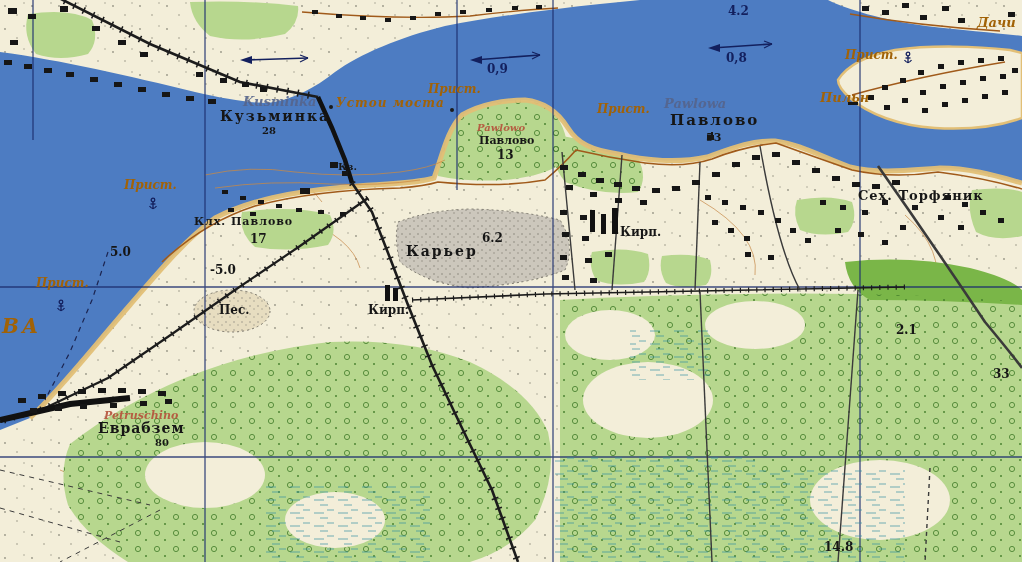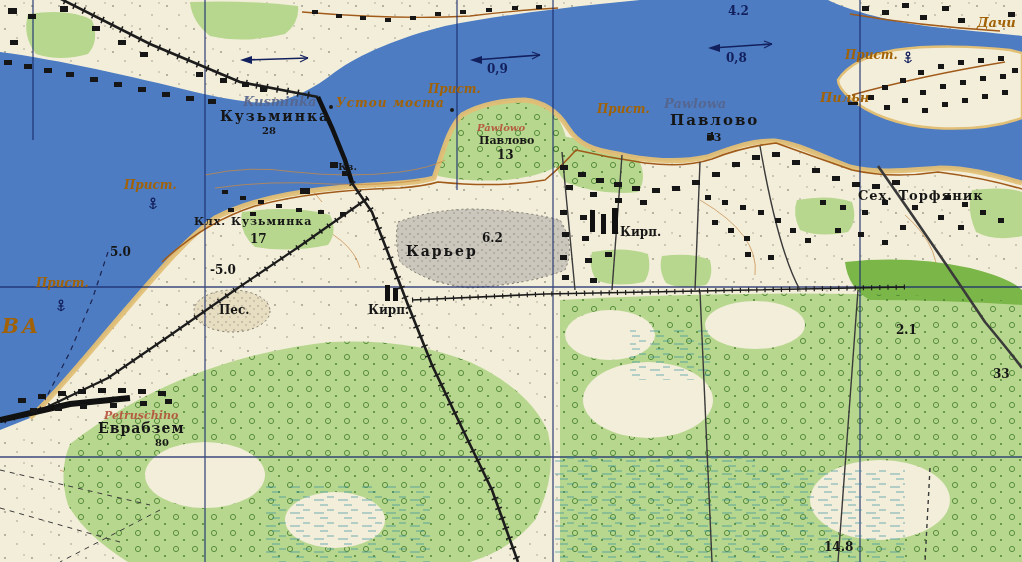--- a/index.html
+++ b/index.html
@@ -416,21 +416,21 @@
       </svg></div>
 
 <div class="m-label red s10" style="left:477px;top:123px">Pawlowo</div>
 <div class="m-label blk s11" style="left:479px;top:135px">Павлово</div>
 <div class="m-label num s9" style="left:497px;top:149px">13</div>
 
 <div class="m-label blue s13" style="left:977px;top:16px">Дачи</div>
 <div class="m-label blue s13" style="left:820px;top:91px">Пильн</div>
 <div class="m-label blue s20 ls3" style="left:2px;top:316px">ВА</div>
 
-<div class="m-label blk s11 ls1" style="left:194px;top:216px">Клх. Кузьминка</div>
+<div class="m-label blk s11 ls1" style="left:194px;top:216px">Клх. Павлово</div>
 <div class="m-label num s9" style="left:250px;top:233px">17</div>
 
 <div class="m-label blk s14 ls2" style="left:406px;top:244px">Карьер</div>
 <div class="m-label blk s12" style="left:368px;top:304px">Кирп.</div>
 <div class="m-label blk s12" style="left:620px;top:226px">Кирп.</div>
 <div class="m-label blk s12" style="left:219px;top:304px">Пес.</div>
 <div class="m-label blk s13 ls1" style="left:858px;top:189px">Сех. Торфяник</div>
 <div class="m-label blk s10" style="left:338px;top:162px">Кз.</div>
 
 <div class="m-label red s11" style="left:104px;top:410px">Petruschino</div>

